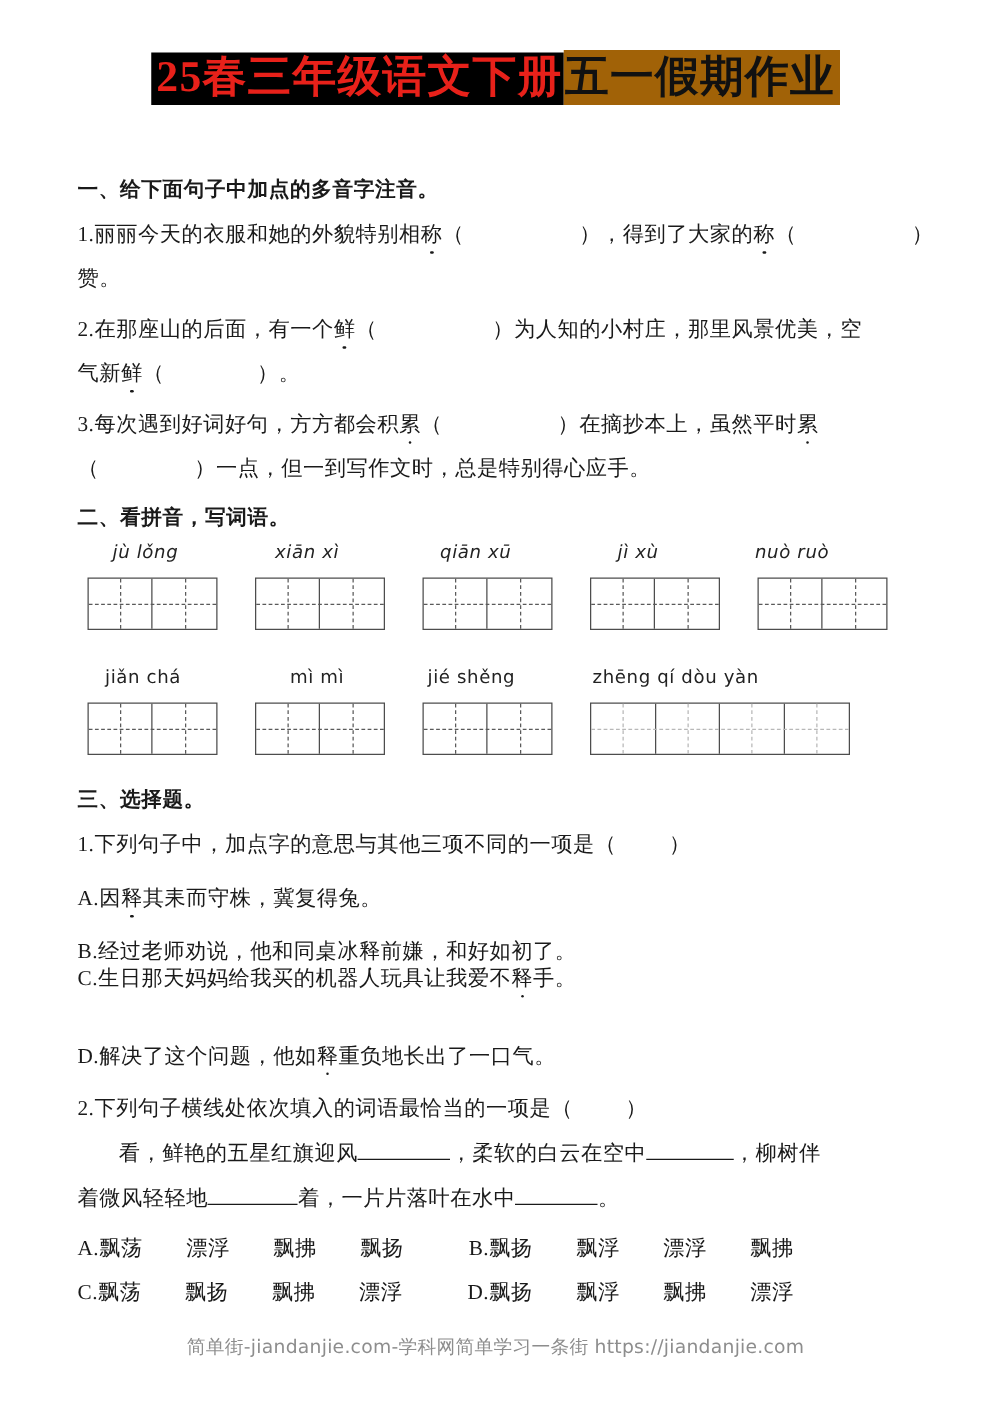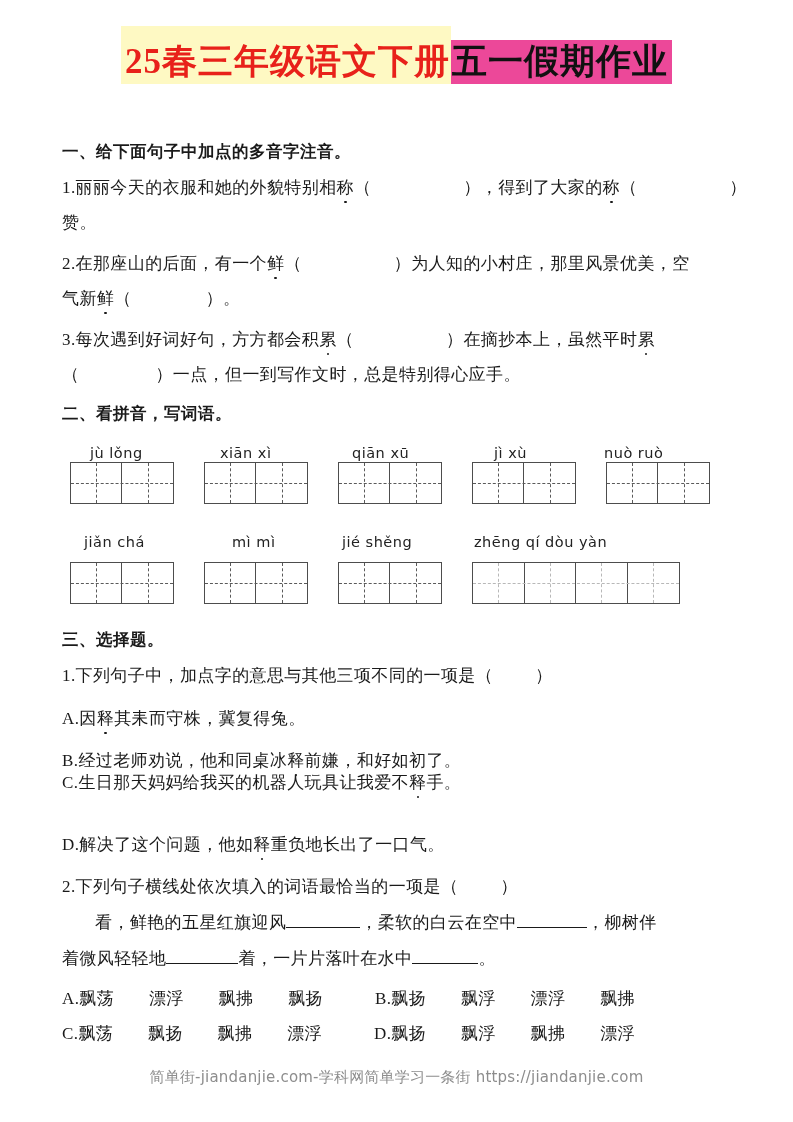--- a/index.html
+++ b/index.html
@@ -33,26 +33,26 @@
   }
   .title-line {
     display: inline-block;
     font-size: 35px;
     font-weight: bold;
     letter-spacing: 1px;
     line-height: 1.35;
   }
   .title-red {
     color: #e8211a;
-    background: #fef9c3;
-    padding: 16px 1px 3px 4px;
+    background: #000000;
+    padding: 0 1px 3px 4px;
   }
   .title-hl {
     color: #111111;
-    background: #ec4899;
+    background: #a16207;
     padding: 2px 4px 3px 1px;
   }
 
   
   .sec-head {
     font-size: 16.5px;
     font-weight: bold;
     letter-spacing: 0.5px;
     margin: 0;
     padding: 0;
@@ -191,21 +191,21 @@
   <div class="row line" style="top:253px;"><span>2.</span><span>在那座山的后面，有一个</span><span class="dot">鲜</span><span>（</span><span style="display:inline-block;width:92px;"></span><span>）为人知的小村庄，那里风景优美，空</span></div>
 
   <div class="row line" style="top:288px;"><span>气新</span><span class="dot">鲜</span><span>（</span><span style="display:inline-block;width:74px;"></span><span>）。</span></div>
 
   <div class="row line" style="top:329px;"><span>3.</span><span>每次遇到好词好句，方方都会积</span><span class="dot">累</span><span>（</span><span style="display:inline-block;width:92px;"></span><span>）在摘抄本上，虽然平时</span><span class="dot">累</span></div>
 
   <div class="row line" style="top:364px;"><span>（</span><span style="display:inline-block;width:76px;"></span><span>）一点，但一到写作文时，总是特别得心应手。</span></div>
 
   <div class="row sec-head" style="top:404px;">二、看拼音，写词语。</div>
 
-  <div class="py-row" style="top:445px;">
+  <div class="py-row" style="top:434px;font-style:italic;">
     <span class="py" style="left:28px;">jù lǒng</span>
     <span class="py" style="left:158px;">xiān xì</span>
     <span class="py" style="left:290px;">qiān xū</span>
     <span class="py" style="left:432px;">jì xù</span>
     <span class="py" style="left:542px;">nuò ruò</span>
   </div>
 
   <div class="grids-row" style="top:462px;">
     <div class="tzg" style="left:8px;width:104px;">
       <div class="cell" style="width:52px;"></div>

